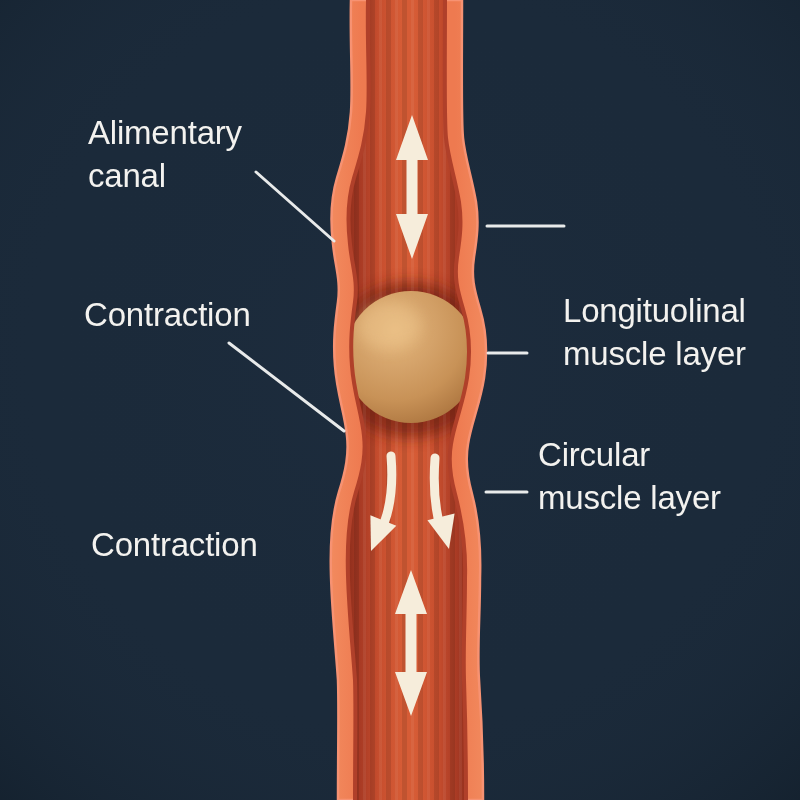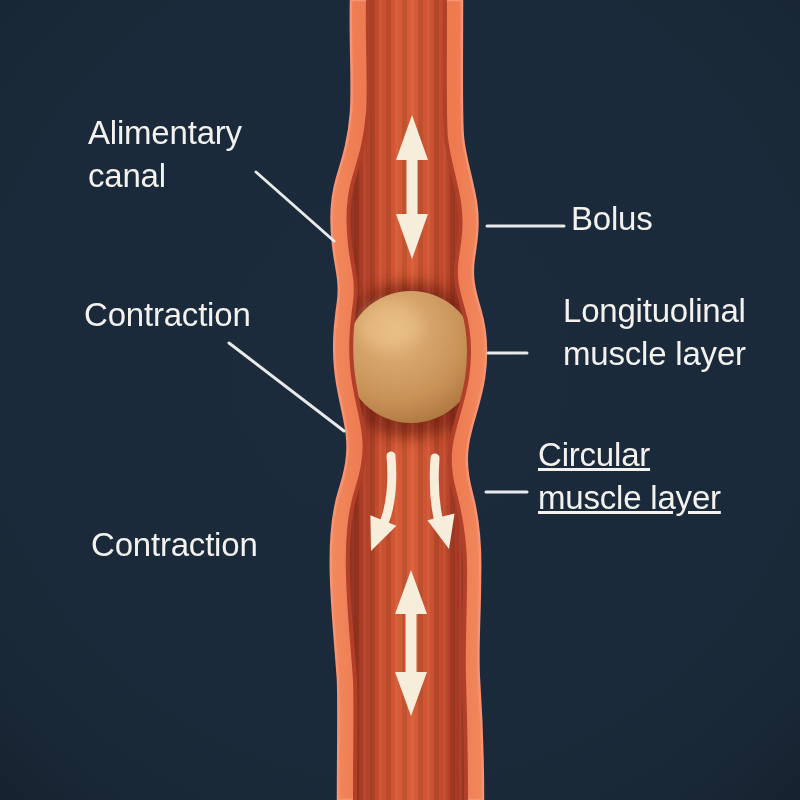--- a/index.html
+++ b/index.html
@@ -167,22 +167,21 @@
     <line x1="229" y1="343" x2="344" y2="431" stroke-width="3" stroke-linecap="round" stroke="#e8eaea"></line>
     <line x1="488" y1="353" x2="527" y2="353" stroke-width="3" stroke-linecap="round" stroke="#e8eaea"></line>
     <line x1="486" y1="492" x2="527" y2="492" stroke-width="3" stroke-linecap="round" stroke="#e8eaea"></line>
   </svg>
 
   <div class="label" style="left:88px;top:111px;">Alimentary
 canal</div>
 
   <div class="label" style="left:84px;top:293px;">Contraction</div>
 
-  <div class="label" style="left:571px;top:197px;">Bolus</div>
 
   <div class="label" style="left:538px;top:289px;margin-left:25px;">Longituolinal
 muscle layer</div>
 
-  <div class="label" style="left:538px;top:433px;text-decoration:underline;">Circular
+  <div class="label" style="left:538px;top:433px;">Circular
 muscle layer</div>
 
   <div class="label" style="left:91px;top:523px;">Contraction</div>
 </div>
 
 </body></html>

